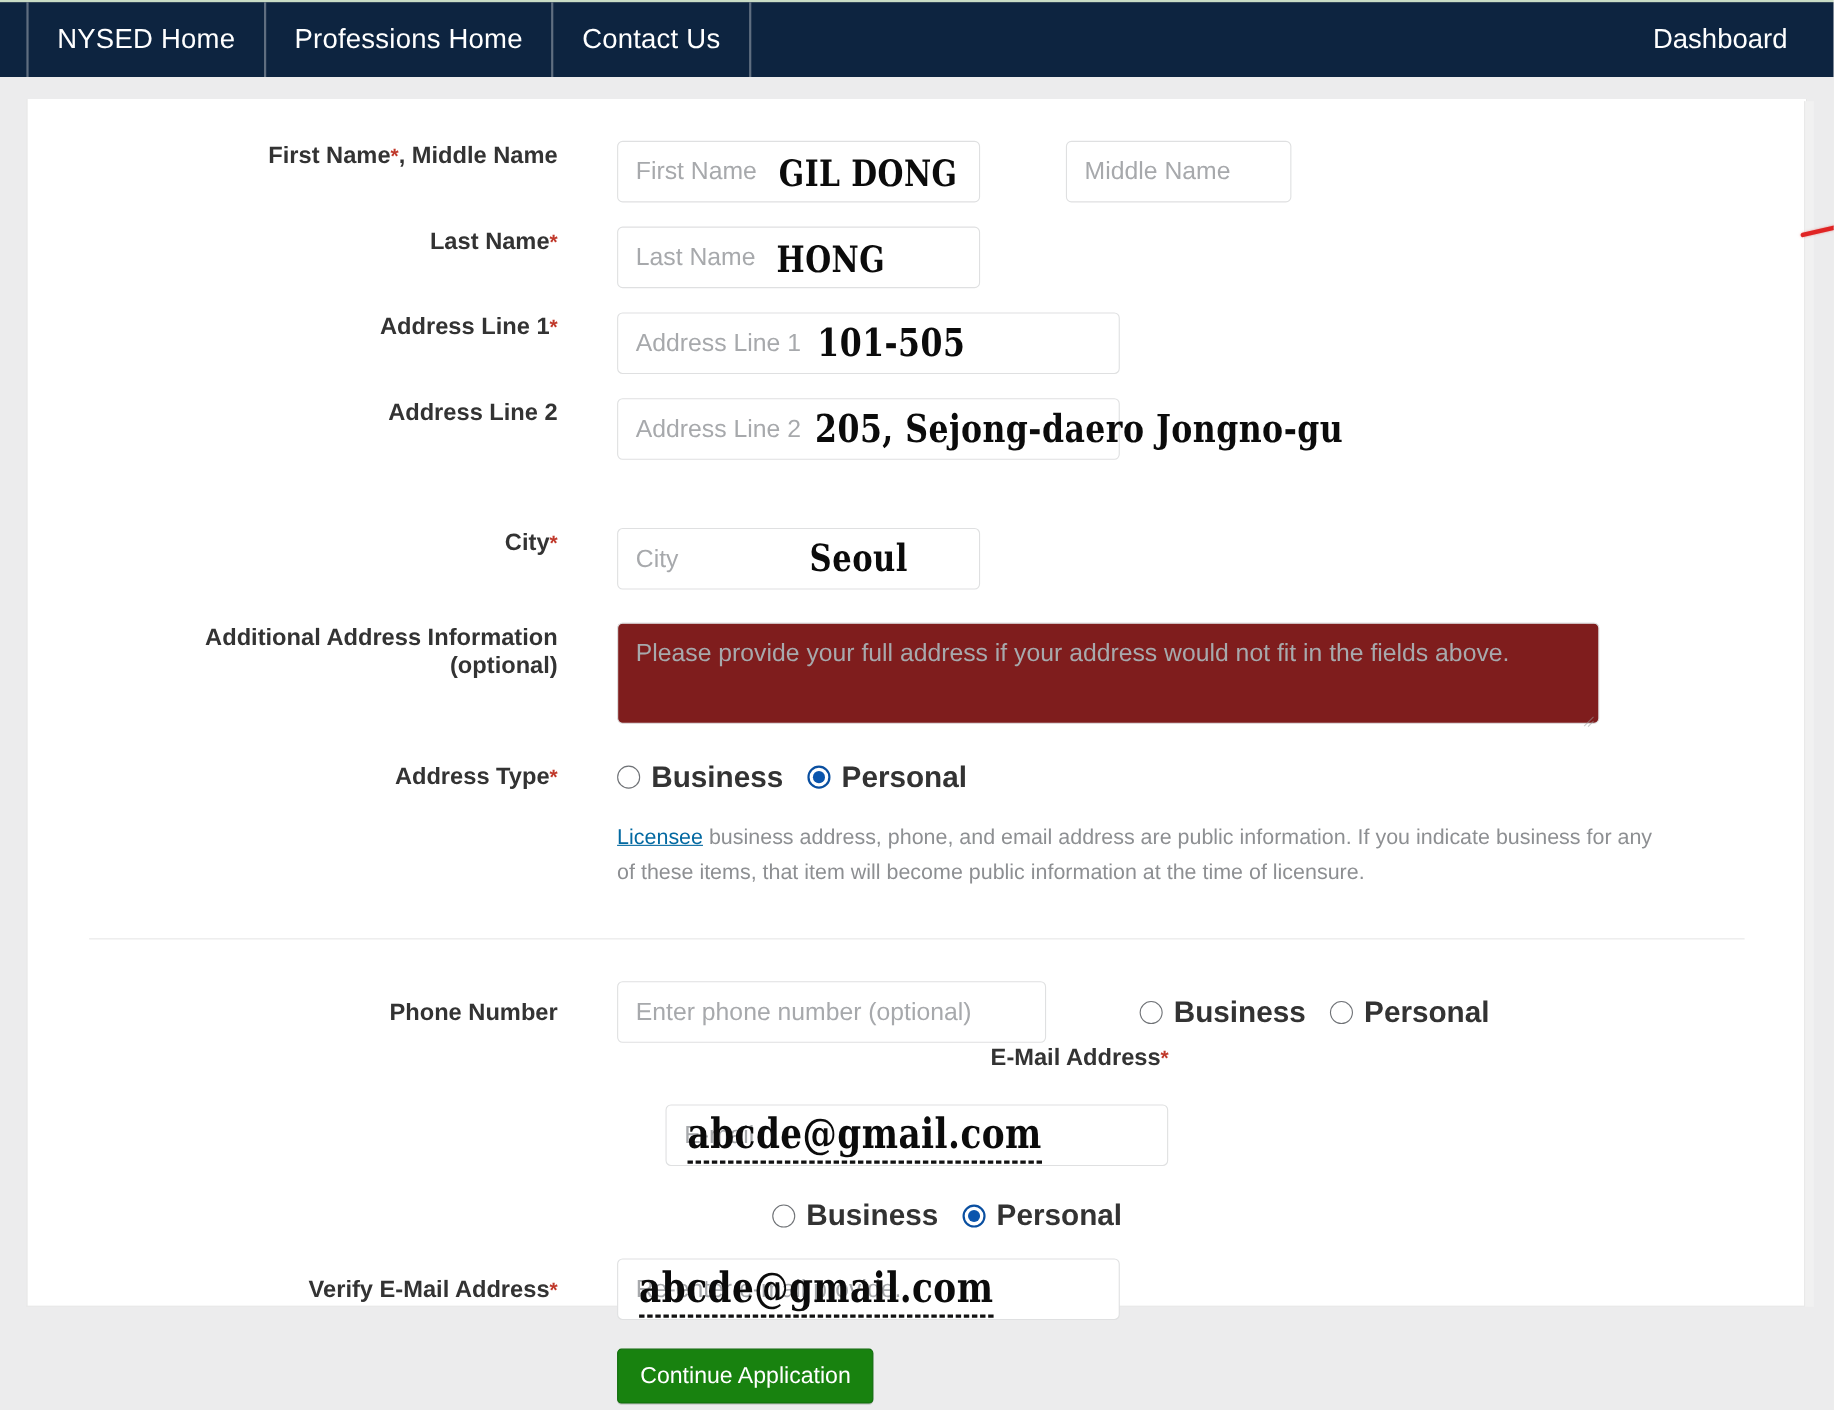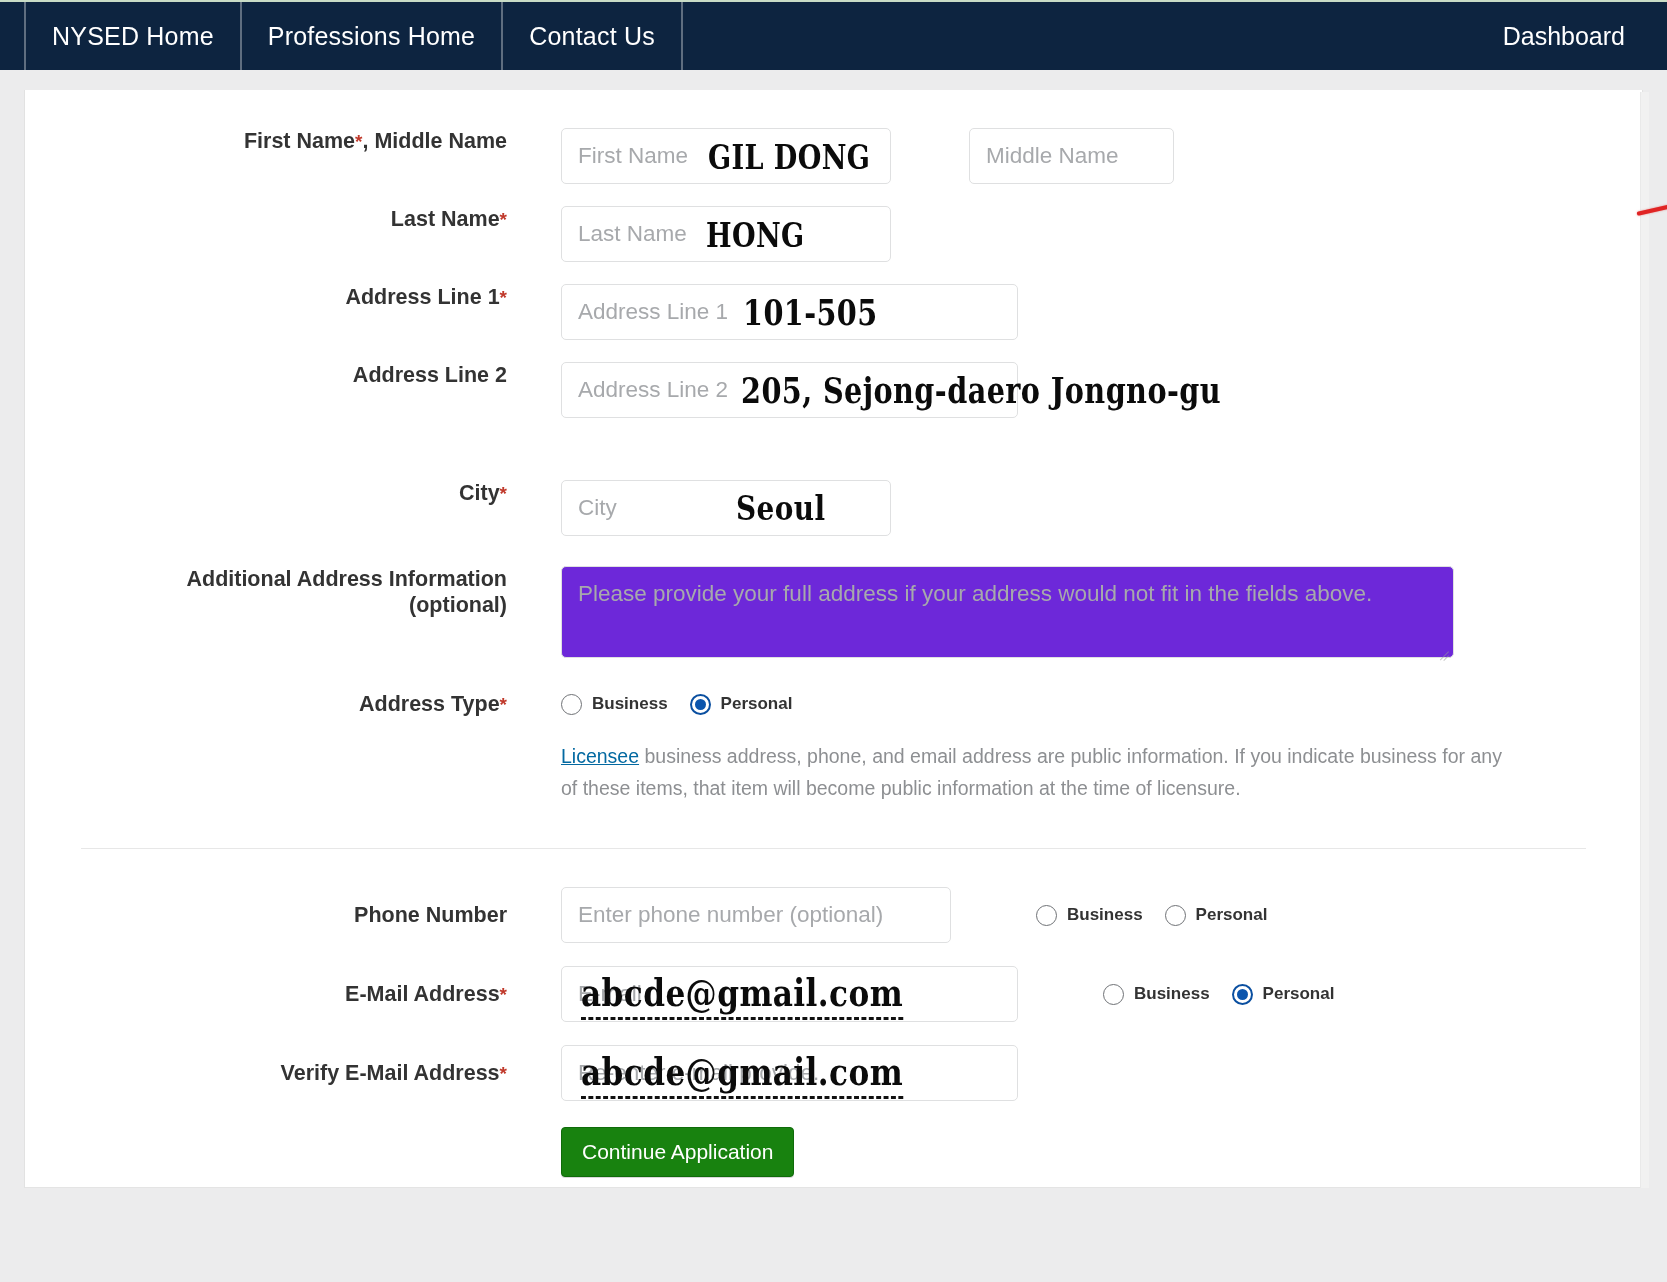--- a/index.html
+++ b/index.html
@@ -140,21 +140,21 @@
 
   .textarea {
     border: 1px solid #dfe0e1;
     border-radius: 5px;
     width: 893px;
     height: 92px;
     padding: 14px 16px;
     color: #a7a9ac;
     font-size: 22.5px;
     position: relative;
-    background: #6d28d9;
+    background: #7f1d1d;
   }
   .resize-grip {
     position: absolute;
     right: 4px;
     bottom: 3px;
     width: 14px;
     height: 14px;
     opacity: .55;
   }
   .resize-grip span {
@@ -195,21 +195,21 @@
     content: "";
     position: absolute;
     left: 50%; top: 50%;
     width: 11px; height: 11px;
     margin: -5.5px 0 0 -5.5px;
     border-radius: 50%;
     background: #0b55ad;
   }
   .radio-label {
     font-weight: bold;
-    font-size: 17px;
+    font-size: 27px;
     color: #333333;
     white-space: nowrap;
   }
 
   .helptext {
     color: #8d8f92;
     font-size: 19.5px;
     line-height: 1.62;
     width: 960px;
   }
@@ -412,21 +412,21 @@
             <span class="radio"></span>
             <span class="radio-label">Business</span>
           </label>
           <label class="radio-opt">
             <span class="radio"></span>
             <span class="radio-label">Personal</span>
           </label>
         </div>
       </div>
 
-      <div class="row" style="margin-top:23px; align-items:center;">
+      <div class="row" style="align-items:center;flex-direction:column;">
         <div class="label">
           <span>E-Mail Address</span><span class="req">*</span>
         </div>
         <div class="fieldwrap">
           <div class="inp" style="width:457px;">
             <span class="ph">E-mail</span>
           </div>
           <div class="overlay ov-condensed ov-dashed" style="left:20px; top:4px; font-size:38px;">abcde@gmail.com</div>
         </div>
         <div class="radio-group" style="margin-left:55px;">

